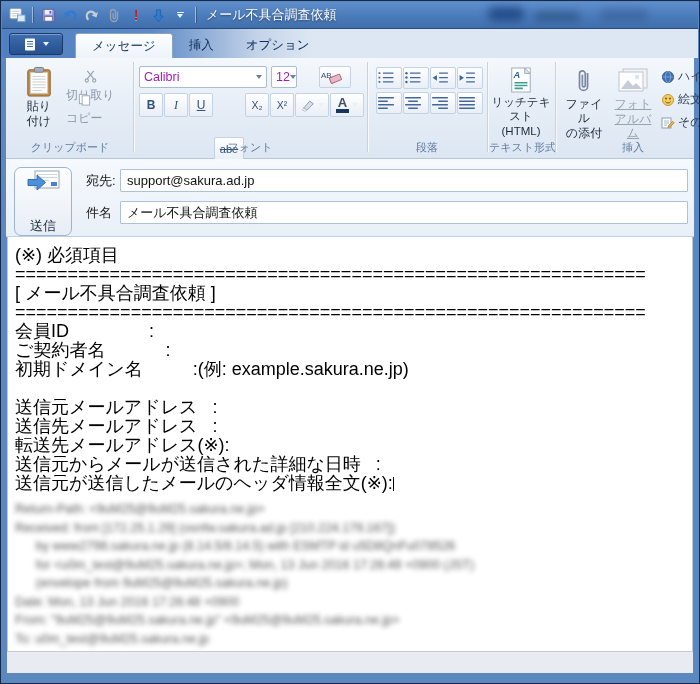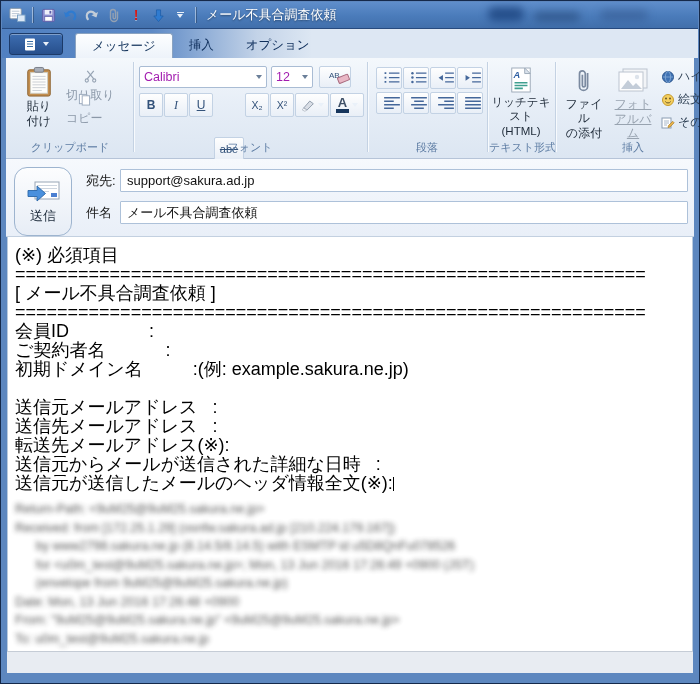--- a/index.html
+++ b/index.html
@@ -45,29 +45,29 @@
     border:1px solid transparent;border-radius:3px;padding-top:3px;font-size:12px;color:#1e2a38;text-align:center;line-height:14px;}
   .smallrow{position:absolute;display:flex;align-items:center;gap:4px;font-size:12px;color:#8b98a8;white-space:nowrap;flex-direction:column;}
   .combo{background:#fff;border:1px solid #a9bcd4;border-radius:2px;height:22px;display:flex;align-items:center;
     font-size:12.5px;color:#a21caf;padding:0 4px;justify-content:space-between;}
   .combo .ddc{border-top-color:#6b7f99;}
   .fbtn{width:24px;height:24px;border:1px solid #c3d2e4;border-radius:2px;
     background:linear-gradient(180deg,#fefefe,#e9eff7);display:flex;align-items:center;justify-content:center;
     font-size:12px;color:#33527a;}
   .fbtn.wide{width:30px;}
   .pbtn{width:26px;height:22px;border:1px solid #c3d2e4;border-radius:2px;
-    background:linear-gradient(180deg,#fefefe,#e9eff7);display:flex;align-items:center;justify-content:flex-end;}
+    background:linear-gradient(180deg,#fefefe,#e9eff7);display:flex;align-items:center;justify-content:flex-start;}
   .colA{font-weight:bold;color:#3d4f66;font-size:13px;line-height:11px;display:flex;flex-direction:column;align-items:center;}
   .colA .bar{width:13px;height:4px;background:#17365d;margin-top:1px;}
   .minirow{display:flex;align-items:center;gap:3px;font-size:12px;color:#2c3e52;white-space:nowrap;}
   
   .headerband{position:absolute;top:158px;left:5px;right:5px;height:78px;
     background:linear-gradient(180deg,#f6f9fd,#e9eff8);border-bottom:1px solid #c3d0e0;}
-  .sendbtn{position:absolute;left:8px;top:8px;width:58px;height:69px;border:1px solid #9db4cf;border-radius:13px;
-    background:linear-gradient(180deg,#fcfdfe,#e7edf6);display:flex;flex-direction:column;align-items:center;justify-content:center;gap:2px;
+  .sendbtn{position:absolute;left:8px;top:8px;width:58px;height:69px;border:1px solid #9db4cf;border-radius:7px;
+    background:linear-gradient(180deg,#fcfdfe,#e7edf6);display:flex;flex-direction:column;align-items:center;justify-content:space-between;gap:2px;
     font-size:13px;color:#1c2a3a;}
   .flabel{position:absolute;left:80px;font-size:13px;color:#1a1a1a;}
   .hfield{position:absolute;left:114px;right:6px;height:23px;border:1px solid #adc1d9;background:#fff;
     font-family:"Liberation Sans","DejaVu Sans",sans-serif;font-size:13px;color:#111;padding:2px 6px;border-radius:1px;}
   
   .bodyarea{position:absolute;top:236px;left:6px;right:6px;height:414px;background:#ffffff;
     border-left:1px solid #b9cade;border-right:1px solid #b9cade;overflow:hidden;padding:9px 7px 0 7px;}
   .bline{font-size:18px;line-height:19px;white-space:pre;color:#000;min-height:19px;}
   .cursor{display:inline-block;width:1px;height:14px;background:#000;vertical-align:-2px;}
   .hblock{margin-top:7px;filter:blur(2.4px);opacity:.8;}
@@ -183,21 +183,21 @@
       </div>
       <div class="glabel">クリップボード</div>
     </div>
     <div class="rdivider" style="left:127px;"></div>
 
     <div class="rgroup" style="left:129px;width:230px;">
       <div class="combo" style="position:absolute;left:4px;top:6px;width:128px;">
         <span>Calibri</span>
           <span class="ddc"></span>
       </div>
-      <div class="combo" style="position:absolute;left:136px;top:6px;width:42px;">
+      <div class="combo" style="position:absolute;left:136px;top:6px;width:26px;">
         <span>12</span>
           <span class="ddc"></span>
       </div>
       <div class="pbtn" style="position:absolute;left:184px;top:6px;width:32px;">
         <svg width="22" height="17" viewBox="0 0 22 17">
             <text x="1" y="9" font-size="8" fill="#33527a">AB</text>
             <rect x="10" y="7" width="11" height="6" rx="1" transform="rotate(-22 15 10)" fill="#e9b7c5" stroke="#a86a7e"></rect>
           </svg>
       </div>
       <div class="rowflex" style="position:absolute;left:4px;top:33px;display:flex;gap:1px;">

